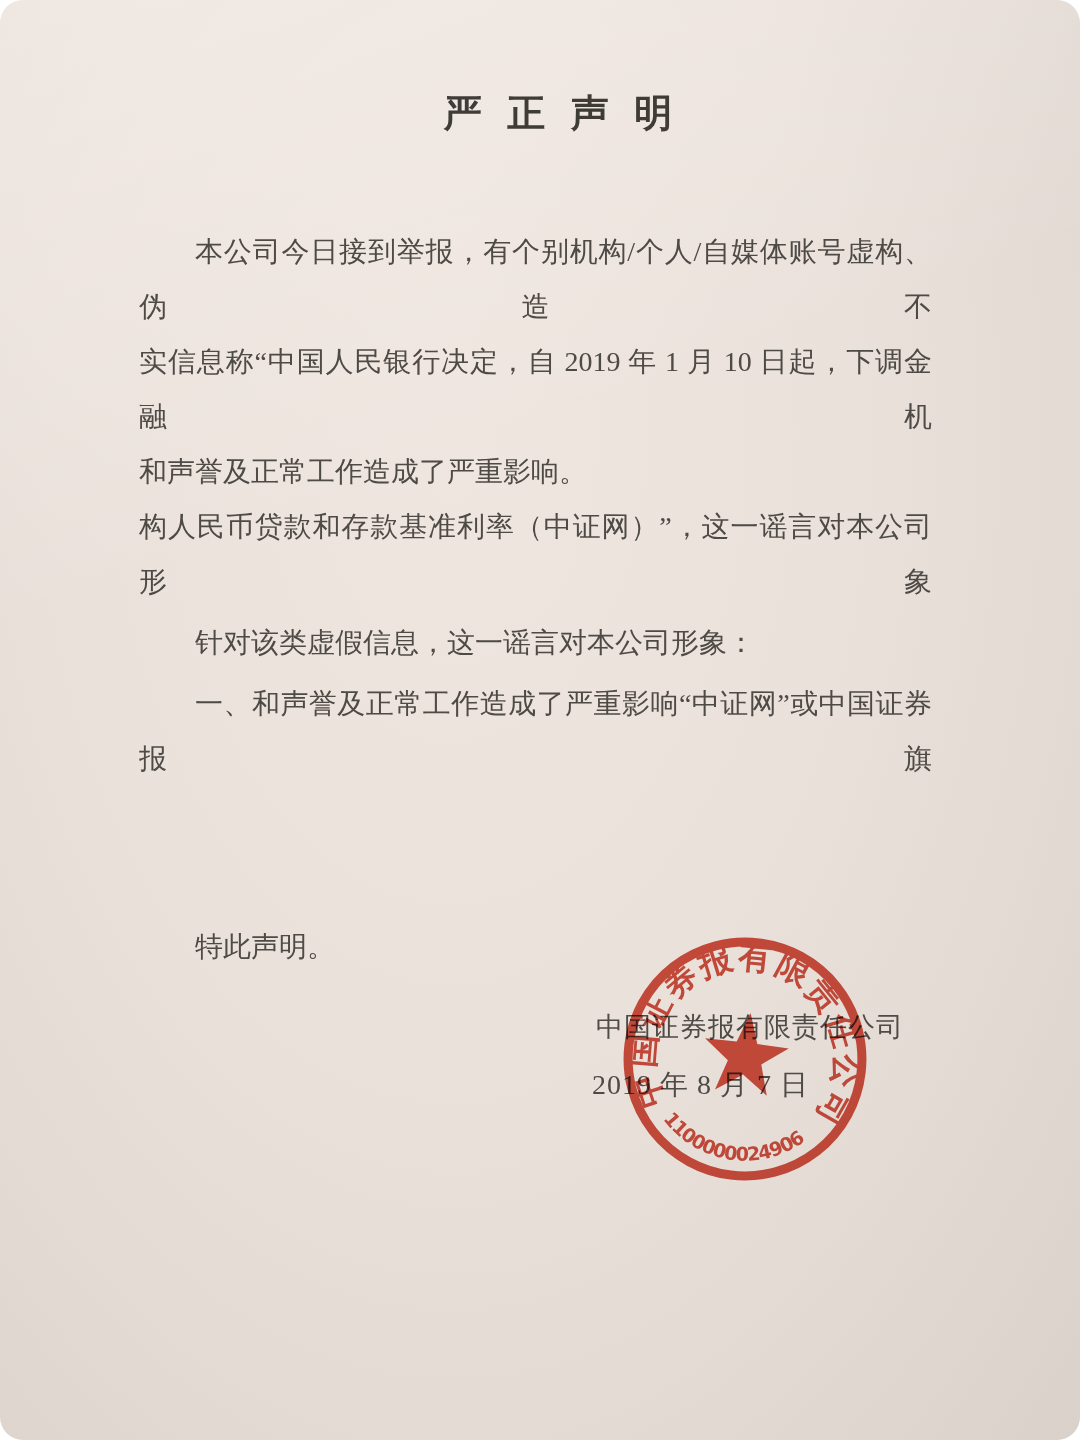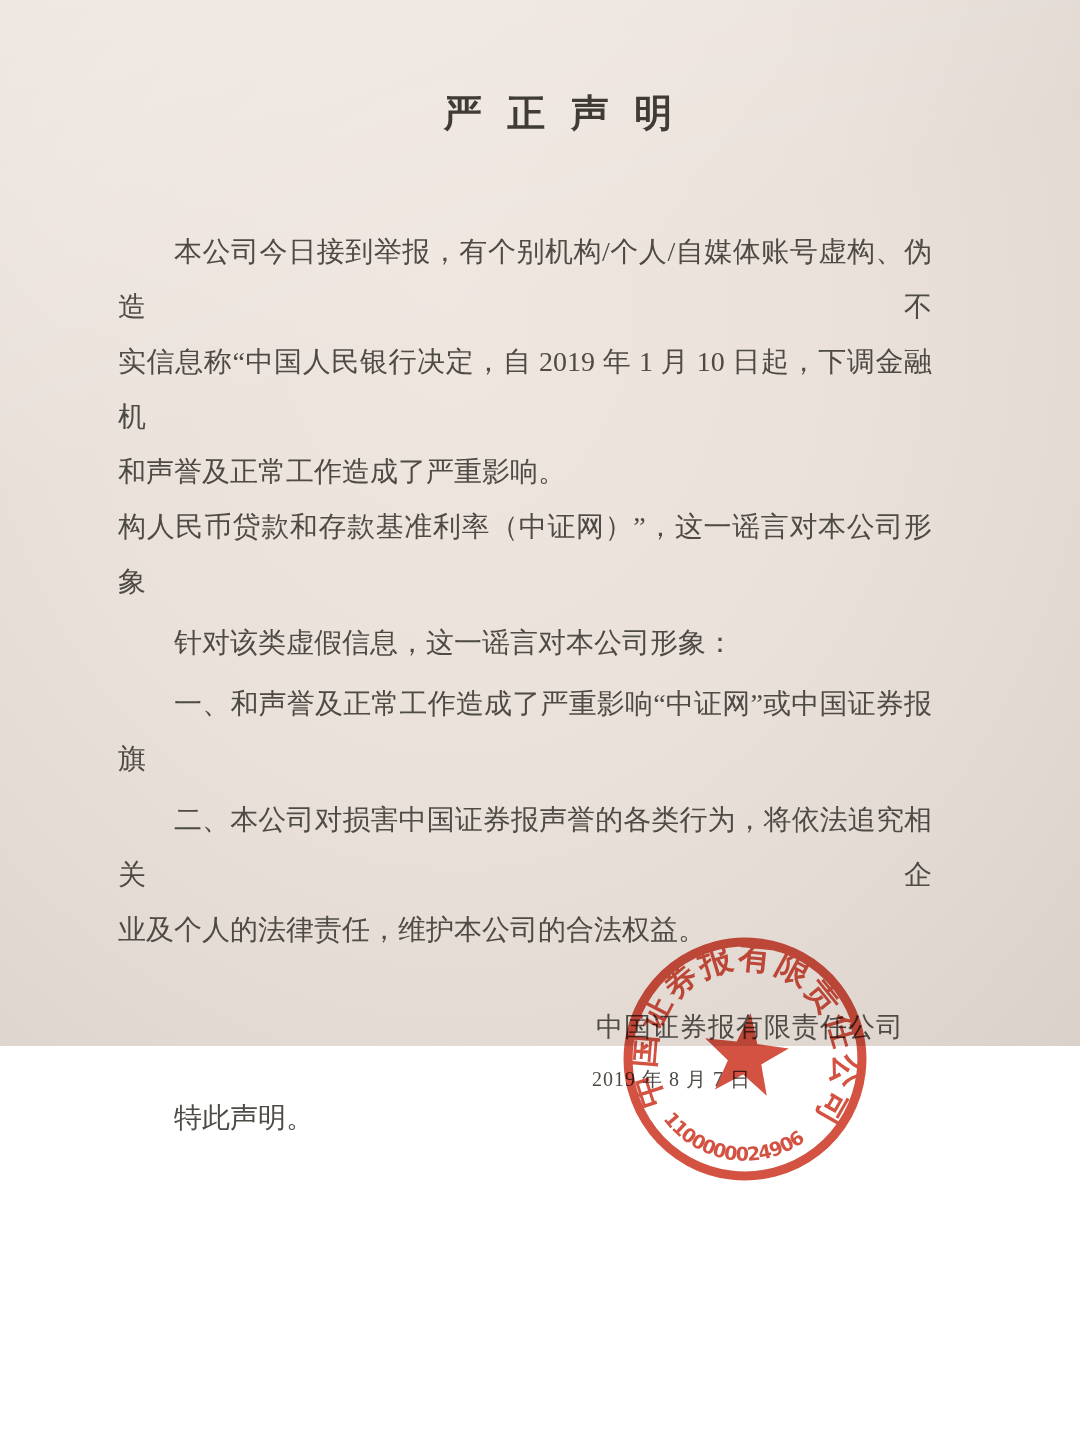--- a/index.html
+++ b/index.html
@@ -6,24 +6,25 @@
     margin: 0;
     padding: 0;
     width: 1080px;
     height: 1440px;
     overflow: hidden;
     font-family: "Liberation Serif", "DejaVu Serif", serif;
   }
   .page {
     position: relative;
     width: 1080px;
-    height: 1046px;
+    height: 1440px;
     background:
       linear-gradient(160deg, rgba(255,250,246,0.35) 0%, rgba(255,255,255,0) 35%),
       radial-gradient(ellipse at 42% 30%, #efe6e0 0%, #eae1db 45%, #e3dad4 72%, #d9d1ca 100%);
+    border-radius: 23px;
   }
   .title {
     position: absolute;
     top: 88px;
     left: 0;
     width: 100%;
     margin: 0;
     text-align: center;
     transform: translateX(22px);
     font-size: 38px;
@@ -35,41 +36,41 @@
     position: absolute;
     left: 118px;
     top: 224px;
     width: 814px;
     font-size: 28px;
     line-height: 55px;
     color: #4e4a45;
   }
   .para { margin: 0; }
   .para + .para { margin-top: 6px; }
-  .line { min-height: 55px; }
+  .line { min-height: 55px; margin-left: 21px; }
   .jline {
     text-align: justify;
     text-align-last: justify;
   }
   .indent { text-indent: 2em; }
   .closing { margin-top: 133px; text-indent: 2em; }
   .signature {
     position: absolute;
     left: 596px;
     top: 1009px;
     font-size: 27px;
     letter-spacing: 1px;
     color: #4e4a45;
     white-space: nowrap;
   }
   .dateline {
     position: absolute;
     left: 592px;
     top: 1066px;
-    font-size: 20px;
+    font-size: 28px;
     letter-spacing: 1px;
     color: #4e4a45;
     white-space: nowrap;
   }
   .stamp-wrap {
     position: absolute;
     left: 616px;
     top: 930px;
     width: 258px;
     height: 258px;
@@ -101,24 +102,20 @@
       <div class="line jline">实信息称“中国人民银行决定，自 2019 年 1 月 10 日起，下调金融机</div>
       <div class="line">和声誉及正常工作造成了严重影响。</div>
       <div class="line jline">构人民币贷款和存款基准利率（中证网）”，这一谣言对本公司形象</div>
     </div>
     <div class="para">
       <div class="line indent">针对该类虚假信息，这一谣言对本公司形象：</div>
     </div>
     <div class="para">
       <div class="line jline indent">一、和声誉及正常工作造成了严重影响“中证网”或中国证券报旗</div>
     </div>
-    <div class="para">
-      <div class="line jline indent">二、本公司对损害中国证券报声誉的各类行为，将依法追究相关企</div>
-      <div class="line">业及个人的法律责任，维护本公司的合法权益。</div>
-    </div>
     <div class="line closing">特此声明。</div>
   </div>
 
   <div class="signature">中国证券报有限责任公司</div>
 
   <div class="dateline">2019 年 8 月 7 日</div>
 
   <div class="stamp-wrap">
     <svg viewBox="0 0 256 256" xmlns="http://www.w3.org/2000/svg">
       <defs>

